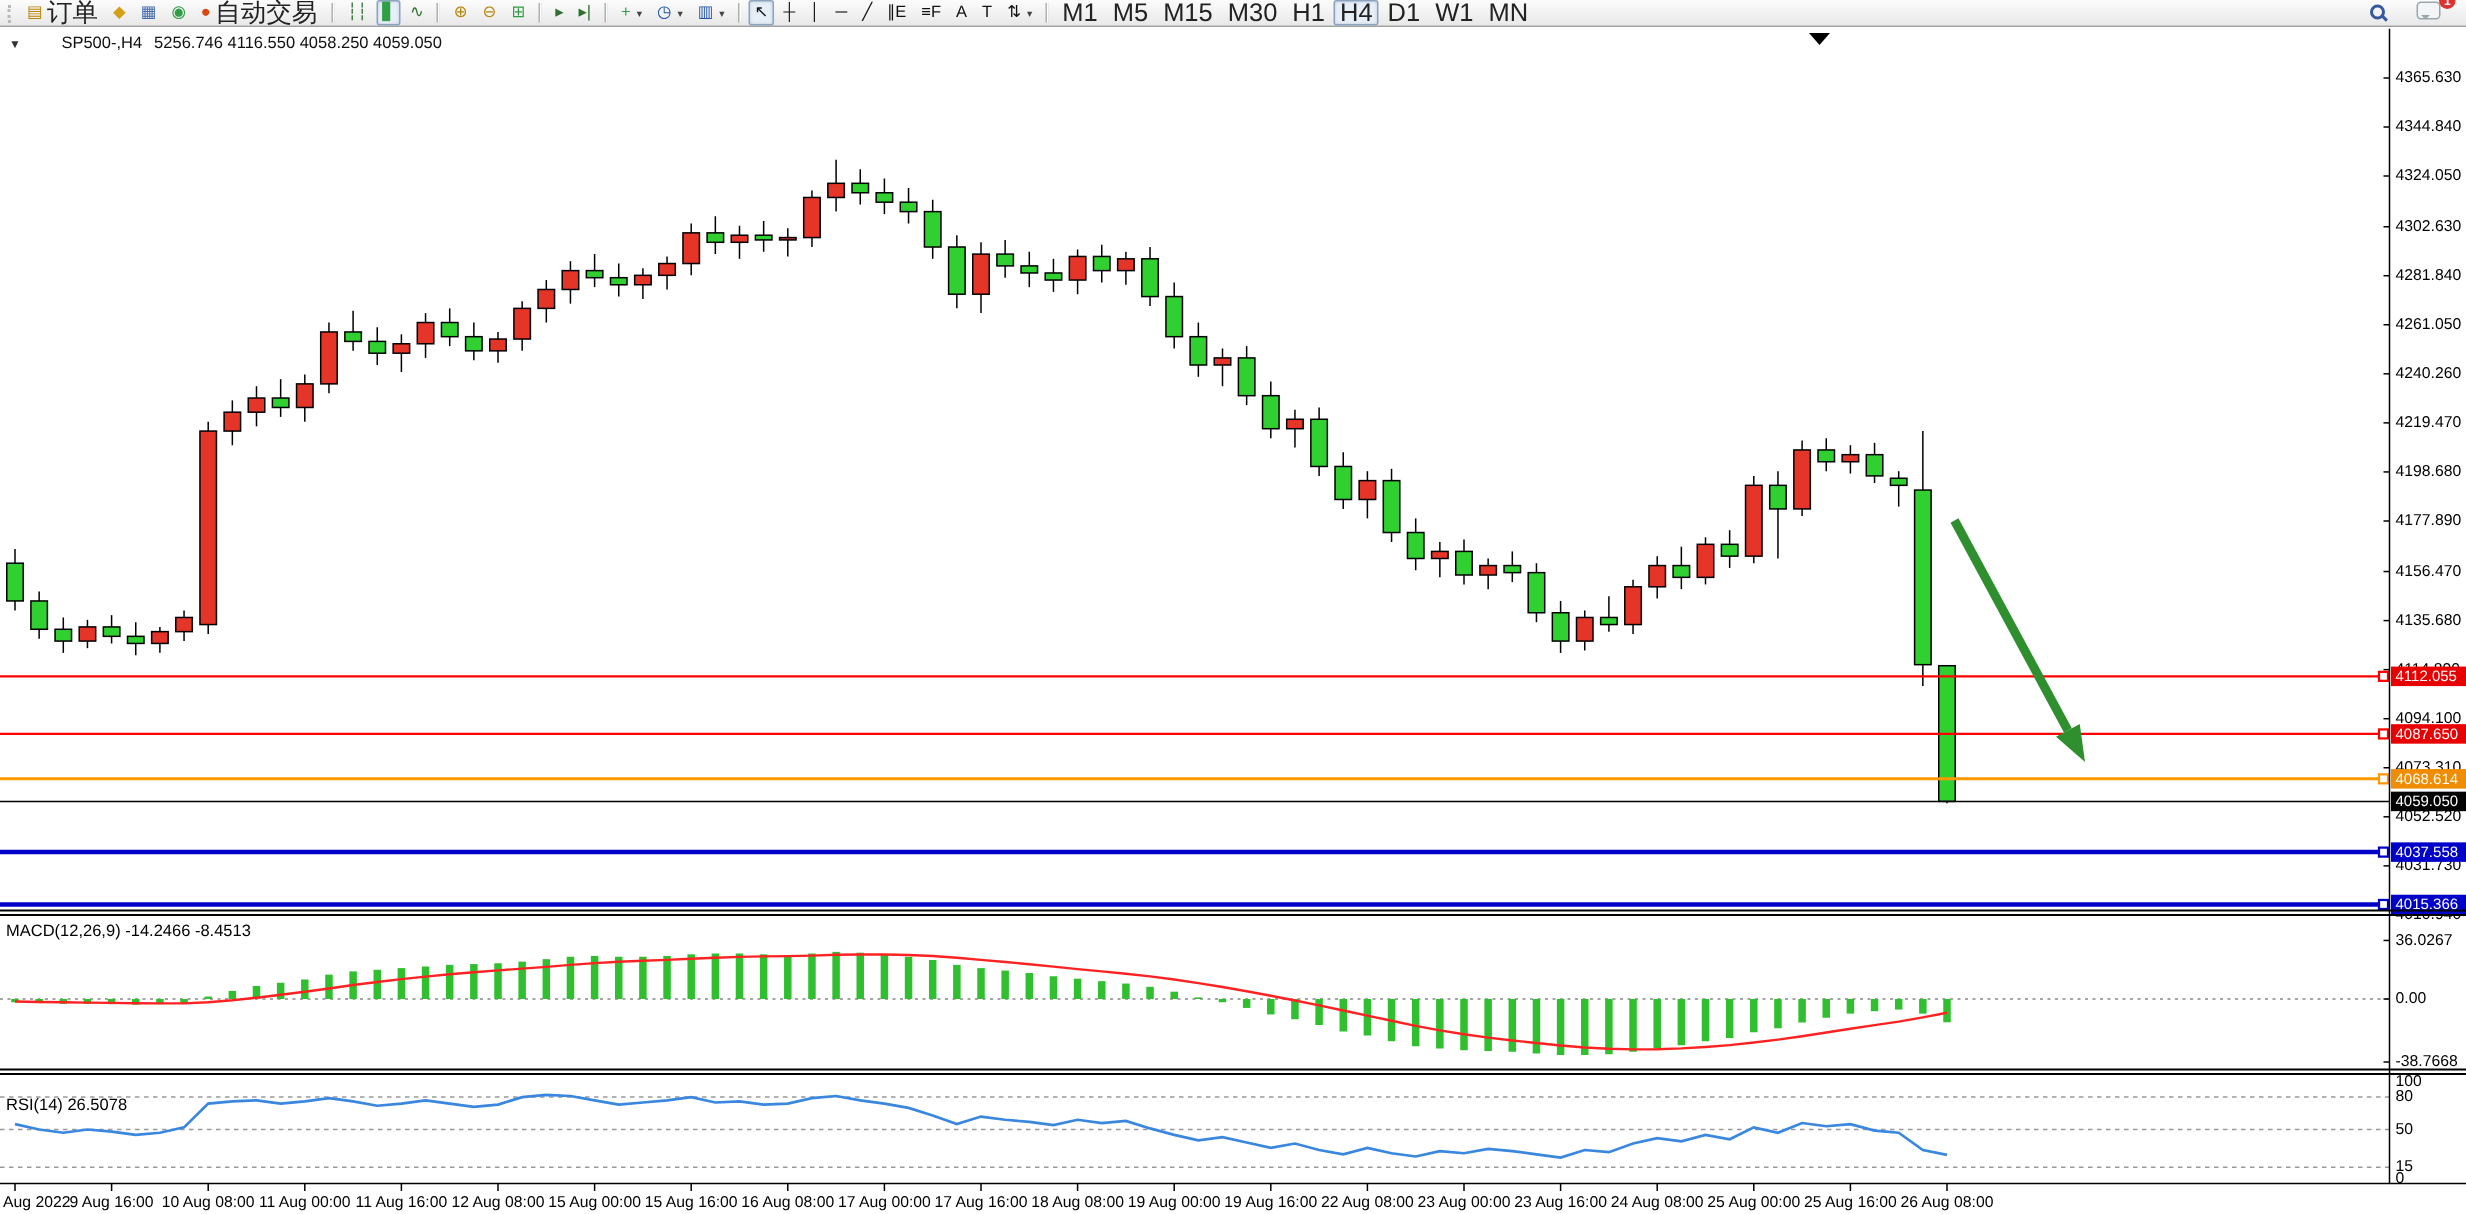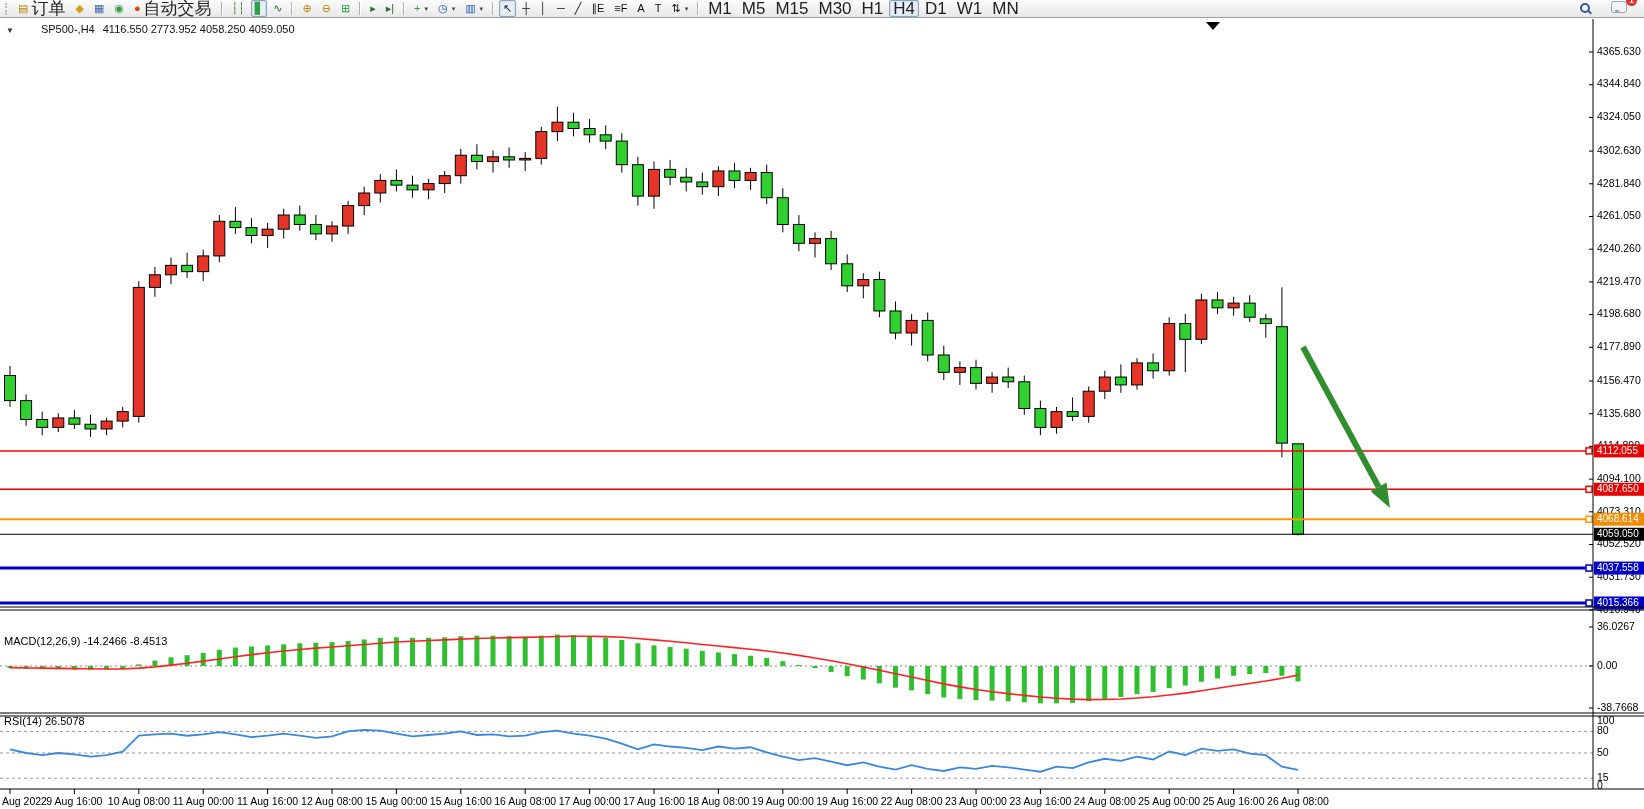--- a/index.html
+++ b/index.html
@@ -542,17 +542,17 @@
         <text x="1104.8000000000002" y="802" font-size="10.5" fill="#000" text-anchor="middle" dominant-baseline="middle">24 Aug 08:00</text>
         <line x1="1169.2" y1="789" x2="1169.2" y2="794" stroke="#000"></line>
         <text x="1169.2" y="802" font-size="10.5" fill="#000" text-anchor="middle" dominant-baseline="middle">25 Aug 00:00</text>
         <line x1="1233.6000000000001" y1="789" x2="1233.6000000000001" y2="794" stroke="#000"></line>
         <text x="1233.6000000000001" y="802" font-size="10.5" fill="#000" text-anchor="middle" dominant-baseline="middle">25 Aug 16:00</text>
         <line x1="1298" y1="789" x2="1298" y2="794" stroke="#000"></line>
         <text x="1298" y="802" font-size="10.5" fill="#000" text-anchor="middle" dominant-baseline="middle">26 Aug 08:00</text>
       </g>
     </svg>
   <div class="symbol-title">
-    <span class="tri">▼</span><span class="sym">SP500-,H4</span><span>4116.550 2773.952 4058.250 4059.050</span>
+    <span class="tri">▼</span><span class="sym">SP500-,H4</span><span>5256.746 4116.550 4058.250 4059.050</span>
   </div>
-  <div class="pane-label" style="top:616px;">MACD(12,26,9) -14.2466 -8.4513</div>
-  <div class="pane-label" style="top:696px;">RSI(14) 26.5078</div>
+  <div class="pane-label" style="top:596px;">MACD(12,26,9) -14.2466 -8.4513</div>
+  <div class="pane-label" style="top:712px;">RSI(14) 26.5078</div>
 </div>
 
 </body></html>

